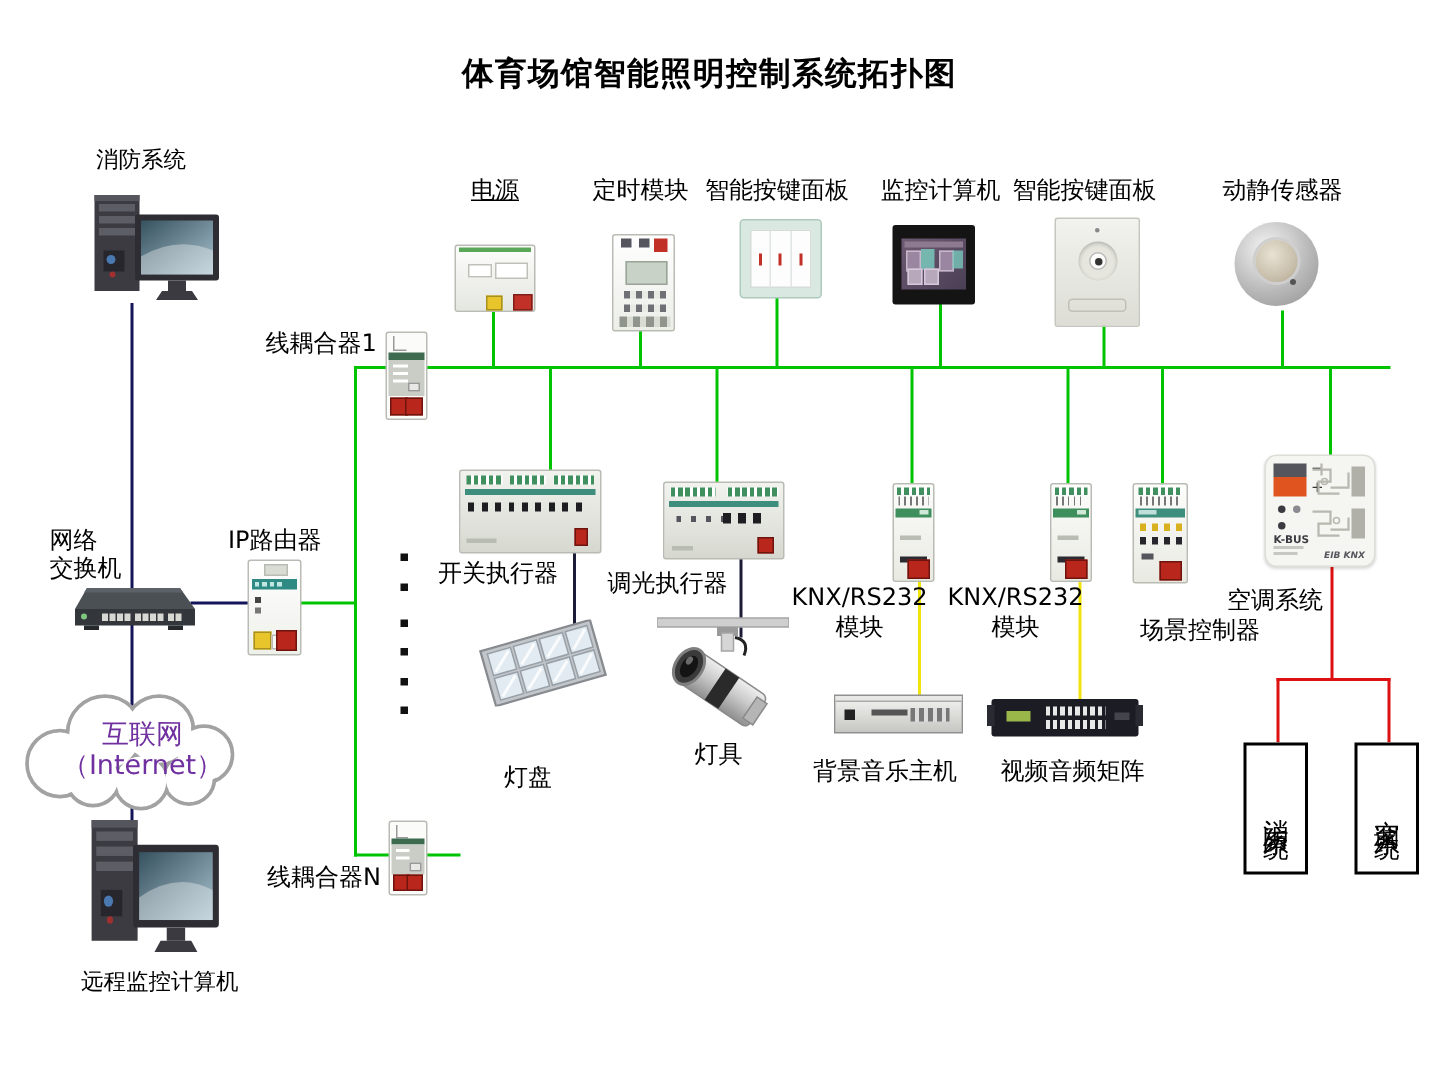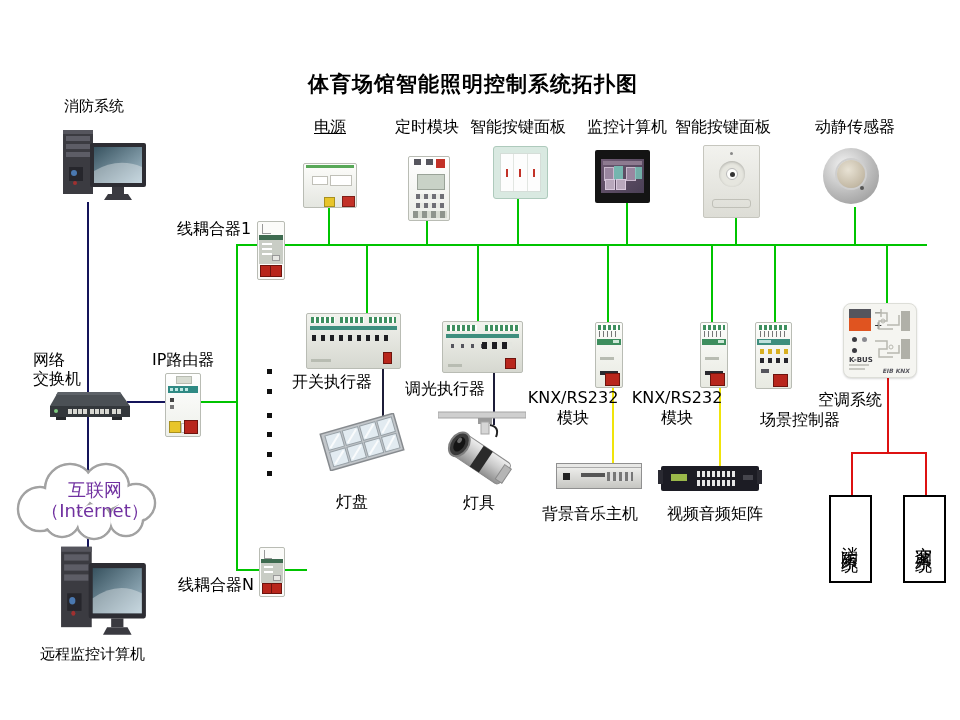--- a/index.html
+++ b/index.html
@@ -12,21 +12,21 @@
   .g{background:var(--bus-green,#00c400);}
   .n{background:var(--network-navy,#14145a);}
   .y{background:var(--serial-yellow,#f0e40a);}
   .r{background:var(--alarm-red,#dd1111);}
   .k{background:#1c1c38;}
   .dev{position:absolute;}
   .dot{position:absolute;width:5px;height:5px;background:#111;}
   .din{background:linear-gradient(#fdfdfb,#e4e6e0);border:1px solid #b9bcb4;border-radius:2px;box-sizing:border-box;}
   .vtext{position:absolute;border:2px solid #000;background:#fff;display:flex;align-items:center;justify-content:center;
          writing-mode:vertical-rl;text-orientation:upright;font-size:17px;letter-spacing:3px;color:#000;box-sizing:border-box;}
-  .title{position:absolute;font-weight:bold;font-size:21px;letter-spacing:1px;color:#000;margin-top:35px;}
+  .title{position:absolute;font-weight:bold;font-size:21px;letter-spacing:1px;color:#000;}
   .tinybars{position:absolute;background:repeating-linear-gradient(90deg,#3f8f5f 0 3px,#fff 3px 5px);}
 </style>
 </head>
 <body>
 
 <div id="canvas">
 
   <div class="vl n" style="left:87px;top:202px;height:356px;"></div>
   <div class="hl n" style="left:127px;top:401px;width:40px;"></div>
 
@@ -423,21 +423,21 @@
     <span style="display:block;">模块</span>
   </div>
   <div class="lbl c" style="left:617px;top:388px;width:120px;line-height:20px;">
     <span style="display:block;">KNX/RS232</span>
     <span style="display:block;">模块</span>
   </div>
 
   <div class="lbl" style="left:760px;top:410px;">场景控制器</div>
   <div class="lbl" style="left:818px;top:390px;">空调系统</div>
 
-  <div class="lbl" style="left:336px;top:492px;">灯盘</div>
+  <div class="lbl" style="left:336px;top:508px;">灯盘</div>
   <div class="lbl" style="left:463px;top:493px;">灯具</div>
   <div class="lbl" style="left:542px;top:504px;">背景音乐主机</div>
   <div class="lbl" style="left:667px;top:504px;">视频音频矩阵</div>
 
   <div class="lbl" style="left:178px;top:575px;">线耦合器N</div>
-  <div class="lbl" style="left:40px;top:645px;font-size:15px;">远程监控计算机</div>
+  <div class="lbl" style="left:54px;top:645px;font-size:15px;">远程监控计算机</div>
 
 </div>
 
 </body></html>

